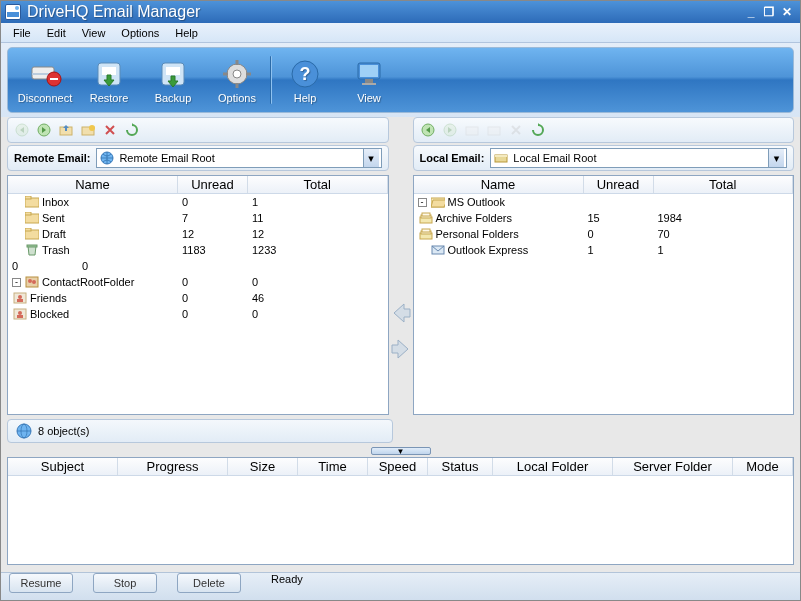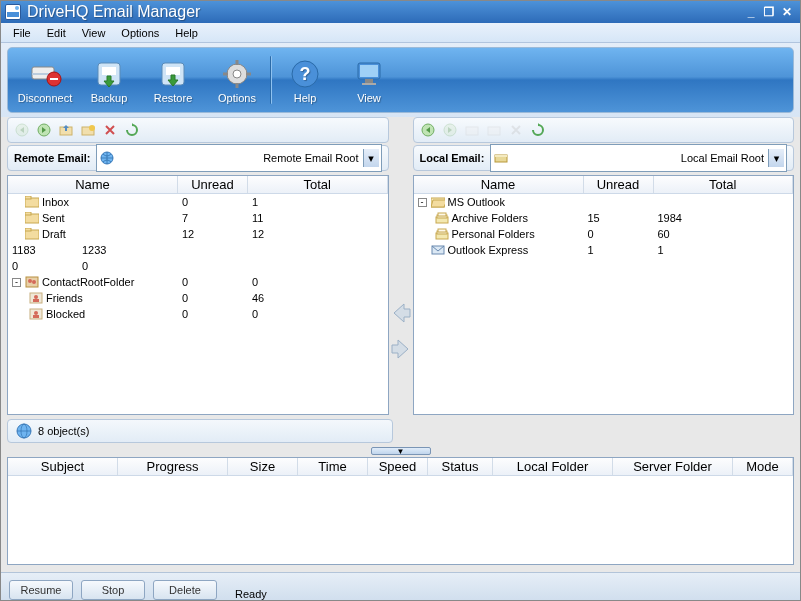--- a/index.html
+++ b/index.html
@@ -37,39 +37,39 @@
   border-radius: 5px;
   background: linear-gradient(to bottom,#6fb4f0 0%, #4e94d8 45%, #2f76c2 50%, #4e94d8 100%);
   height: 66px;
   display: flex; align-items: center;
   padding: 0 6px; gap: 2px;
 }
 .tbitem { width: 62px; display:flex; flex-direction:column; align-items:center; justify-content:center; color:#fff; font-size: 11px; cursor:pointer; padding: 2px; border-radius:4px; text-shadow:1px 1px 1px rgba(0,0,0,0.3);}
 .tbitem .icon { width: 36px; height: 36px; display:flex; align-items:center; justify-content:center; }
 .tbitem.sep { width: 2px; height: 48px; border-left:1px solid #2a6aa8; border-right:1px solid #8fc2f0; padding:0;}
 .panes { display:flex; padding: 0 6px; gap: 0; }
-.pane { width: 388px; text-align: right; }
+.pane { width: 388px; }
 .pane.left .mini-toolbar, .pane.right .mini-toolbar { text-align:left;}
 .mini-toolbar {
   border:1px solid #b7c8dc; border-radius:4px;
   background: linear-gradient(to bottom,#f7fafd,#e2ecf6);
   height: 26px; display:flex; align-items:center;
   padding: 0 6px; gap: 6px; margin-bottom: 2px;
 }
 .mini-toolbar .mbtn { width:16px; height:16px; display:flex; align-items:center;justify-content:center; opacity:0.85; cursor:pointer;}
 .mini-toolbar .mbtn.disabled { opacity:0.3; cursor:default;}
 .combo-row {
   border:1px solid #b7c8dc; border-radius:4px;
   background: linear-gradient(to bottom,#f7fafd,#e2ecf6);
   height: 26px; display:flex; align-items:center;
   padding: 0 6px; gap:6px; margin-bottom: 4px;
 }
 .combo-row label { font-weight:bold; white-space:nowrap;}
 .combo {
-  flex:1; height:28px; border:1px solid #7f9db9;
+  flex:1; height:20px; border:1px solid #7f9db9;
   background:#fff; display:flex; align-items:center; padding: 0 2px; gap:4px;
 }
 .combo .cicon { width:16px; height:16px; display:flex; align-items:center; justify-content:center;}
 .combo .ctext { flex:1; font-size:11px; }
 .combo .cdrop { width:16px; height:18px; border-left:1px solid #7f9db9; display:flex; align-items:center; justify-content:center; background: linear-gradient(to bottom,#e6eef9,#c3d6ed);}
 .tree-box {
   border:1px solid #8ea6c2; background:#fff;
   height: 240px; overflow:auto;
 }
 .tree-head {
@@ -78,21 +78,21 @@
   font-size: 13px;
 }
 .tree-head .th { border-right:1px solid #d2dce8; display:flex; align-items:center; justify-content:center;}
 .tree-body {}
 .row { display:flex; height:16px; align-items:center;}
 .rcell { display:flex; align-items:center;}
 .rcell.name { width: 170px; }
 .rcell.unread { width: 70px; padding-left: 4px;}
 .rcell.total { width: 100px; padding-left: 4px;}
 .indent0 { padding-left: 4px;}
-.indent1 { padding-left: 20px;}
+.indent1 { padding-left: 4px;}
 .expander { width:9px; height:9px; border:1px solid #888; margin-right:3px; display:flex; align-items:center; justify-content:center; font-size:9px; line-height:7px; background:#fff;}
 .fico { width:16px; height:14px; margin-right: 2px; display:inline-flex; align-items:center; justify-content:center;}
 .center-arrows { width: 24px; display:flex; flex-direction:column; align-items:center; justify-content:center; gap: 10px; padding-top: 130px;}
 .center-arrows .arrow { width:26px; height:26px; }
 .statusbar1 {
   border:1px solid #b7c8dc; border-radius:4px;
   background: linear-gradient(to bottom,#f4f8fc,#e2ecf6);
   height: 24px; display:flex; align-items:center;
   padding: 0 8px; gap:6px; margin: 4px 6px 2px 6px;
   width: 386px;
@@ -114,21 +114,21 @@
 .transfer-head {
   display:flex; height:18px; border-bottom:1px solid #cdd9e8;
   background: linear-gradient(to bottom,#fdfdfe,#ecf1f8); font-size:13px;
 }
 .transfer-head .th { border-right:1px solid #d2dce8; display:flex; align-items:center; justify-content:center;}
 .bottombar {
   position:absolute; left:0; right:0; bottom:0;
   height: 28px;
   background: linear-gradient(to bottom,#e6eef7,#d1dfee);
   border-top:1px solid #b2c4d9;
-  display:flex; align-items:flex-end; padding: 0 8px; gap:8px;
+  display:flex; align-items:flex-start; padding: 0 8px; gap:20px;
 }
 .btn {
   height: 20px; min-width: 64px; border:1px solid #8ea6c2; border-radius:3px;
   background: linear-gradient(to bottom,#f6f9fd,#d8e4f0);
   display:flex; align-items:center; justify-content:center; cursor:pointer;
   font-size: 11px; color:#333; padding: 0 10px;
 }
 .status-text { margin-left: 10px;}
 svg { display:block; }
 </style>
@@ -168,34 +168,34 @@
             <rect x="22" y="21" width="8" height="2" fill="#fff"></rect>
           </svg>
         </div>
     <span>Disconnect</span>
   </div>
   <div class="tbitem">
     <div class="icon">
           <svg width="34" height="34" viewBox="0 0 34 34">
             <rect x="6" y="6" width="22" height="22" rx="3" fill="#cfe4f6" stroke="#5a8bb8"></rect>
             <rect x="10" y="10" width="14" height="8" fill="#fff"></rect>
-            <path d="M17 30 L12 24 L15 24 L15 19 L19 19 L19 24 L22 24 Z" fill="#3a9b3a" stroke="#2a7a2a"></path>
-          </svg>
-        </div>
-    <span>Backup</span>
+            <path d="M17 18 L12 24 L15 24 L15 29 L19 29 L19 24 L22 24 Z" transform="rotate(180 17 23.5)" fill="#3a9b3a" stroke="#2a7a2a"></path>
+          </svg>
+        </div>
+    <span>Restore</span>
   </div>
   <div class="tbitem">
     <div class="icon">
           <svg width="34" height="34" viewBox="0 0 34 34">
             <rect x="6" y="6" width="22" height="22" rx="3" fill="#cfe4f6" stroke="#5a8bb8"></rect>
             <rect x="10" y="10" width="14" height="8" fill="#fff"></rect>
-            <path d="M17 18 L12 24 L15 24 L15 29 L19 29 L19 24 L22 24 Z" transform="rotate(180 17 23.5)" fill="#3a9b3a" stroke="#2a7a2a"></path>
-          </svg>
-        </div>
-    <span>Restore</span>
+            <path d="M17 30 L12 24 L15 24 L15 19 L19 19 L19 24 L22 24 Z" fill="#3a9b3a" stroke="#2a7a2a"></path>
+          </svg>
+        </div>
+    <span>Backup</span>
   </div>
   <div class="tbitem">
     <div class="icon">
           <svg width="34" height="34" viewBox="0 0 34 34">
             <circle cx="17" cy="17" r="10" fill="#ddd" stroke="#888"></circle>
             <circle cx="17" cy="17" r="4" fill="#fff" stroke="#888"></circle>
             <g stroke="#888" stroke-width="3">
               <line x1="17" y1="3" x2="17" y2="8"></line>
               <line x1="17" y1="26" x2="17" y2="31"></line>
               <line x1="3" y1="17" x2="8" y2="17"></line>
@@ -325,20 +325,30 @@
                   <rect x="0" y="2" width="14" height="9" fill="#f3dca0" stroke="#c8a850"></rect>
                   <rect x="0" y="0" width="6" height="3" fill="#f3dca0" stroke="#c8a850"></rect>
                 </svg>
               </span>
               <span>Draft</span>
             </div>
             <div class="rcell unread">12</div>
             <div class="rcell total">12</div>
           </div>
           <div class="row">
+            <div class="rcell name indent0">
+              <span style="width: 12px; display: inline-block;"></span>
+              <span class="fico">
+                <svg width="14" height="12">
+                  <path d="M3 2 L11 2 L10 11 L4 11 Z" fill="#cfe0cf" stroke="#6a9a6a"></path>
+                  <rect x="2" y="1" width="10" height="2" fill="#9ac49a" stroke="#6a9a6a"></rect>
+                </svg>
+              </span>
+              <span>Trash</span>
+            </div>
             <div class="rcell unread">1183</div>
             <div class="rcell total">1233</div>
           </div>
           <div class="row">
             <div class="rcell unread">0</div>
             <div class="rcell total">0</div>
           </div>
           <div class="row">
             <div class="rcell name indent0">
               <span class="expander">-</span>
@@ -488,21 +498,21 @@
               <span class="fico">
                 <svg width="14" height="12">
                   <rect x="1" y="5" width="12" height="6" fill="#f3e8b0" stroke="#c8a850"></rect>
                   <rect x="2" y="3" width="10" height="3" fill="#f8f0d0" stroke="#c8a850"></rect>
                   <rect x="3" y="1" width="8" height="3" fill="#fdf8e8" stroke="#c8a850"></rect>
                 </svg>
               </span>
               <span>Personal Folders</span>
             </div>
             <div class="rcell unread">0</div>
-            <div class="rcell total">60</div>
+            <div class="rcell total">70</div>
           </div>
           <div class="row">
             <div class="rcell name indent0">
               <span style="width: 12px; display: inline-block;"></span>
               <span class="fico">
                 <svg width="14" height="12">
                   <rect x="1" y="2" width="12" height="8" fill="#dbe8f4" stroke="#6a8ab0"></rect>
                   <path d="M1 2 L7 7 L13 2" fill="none" stroke="#6a8ab0"></path>
                 </svg>
               </span>

